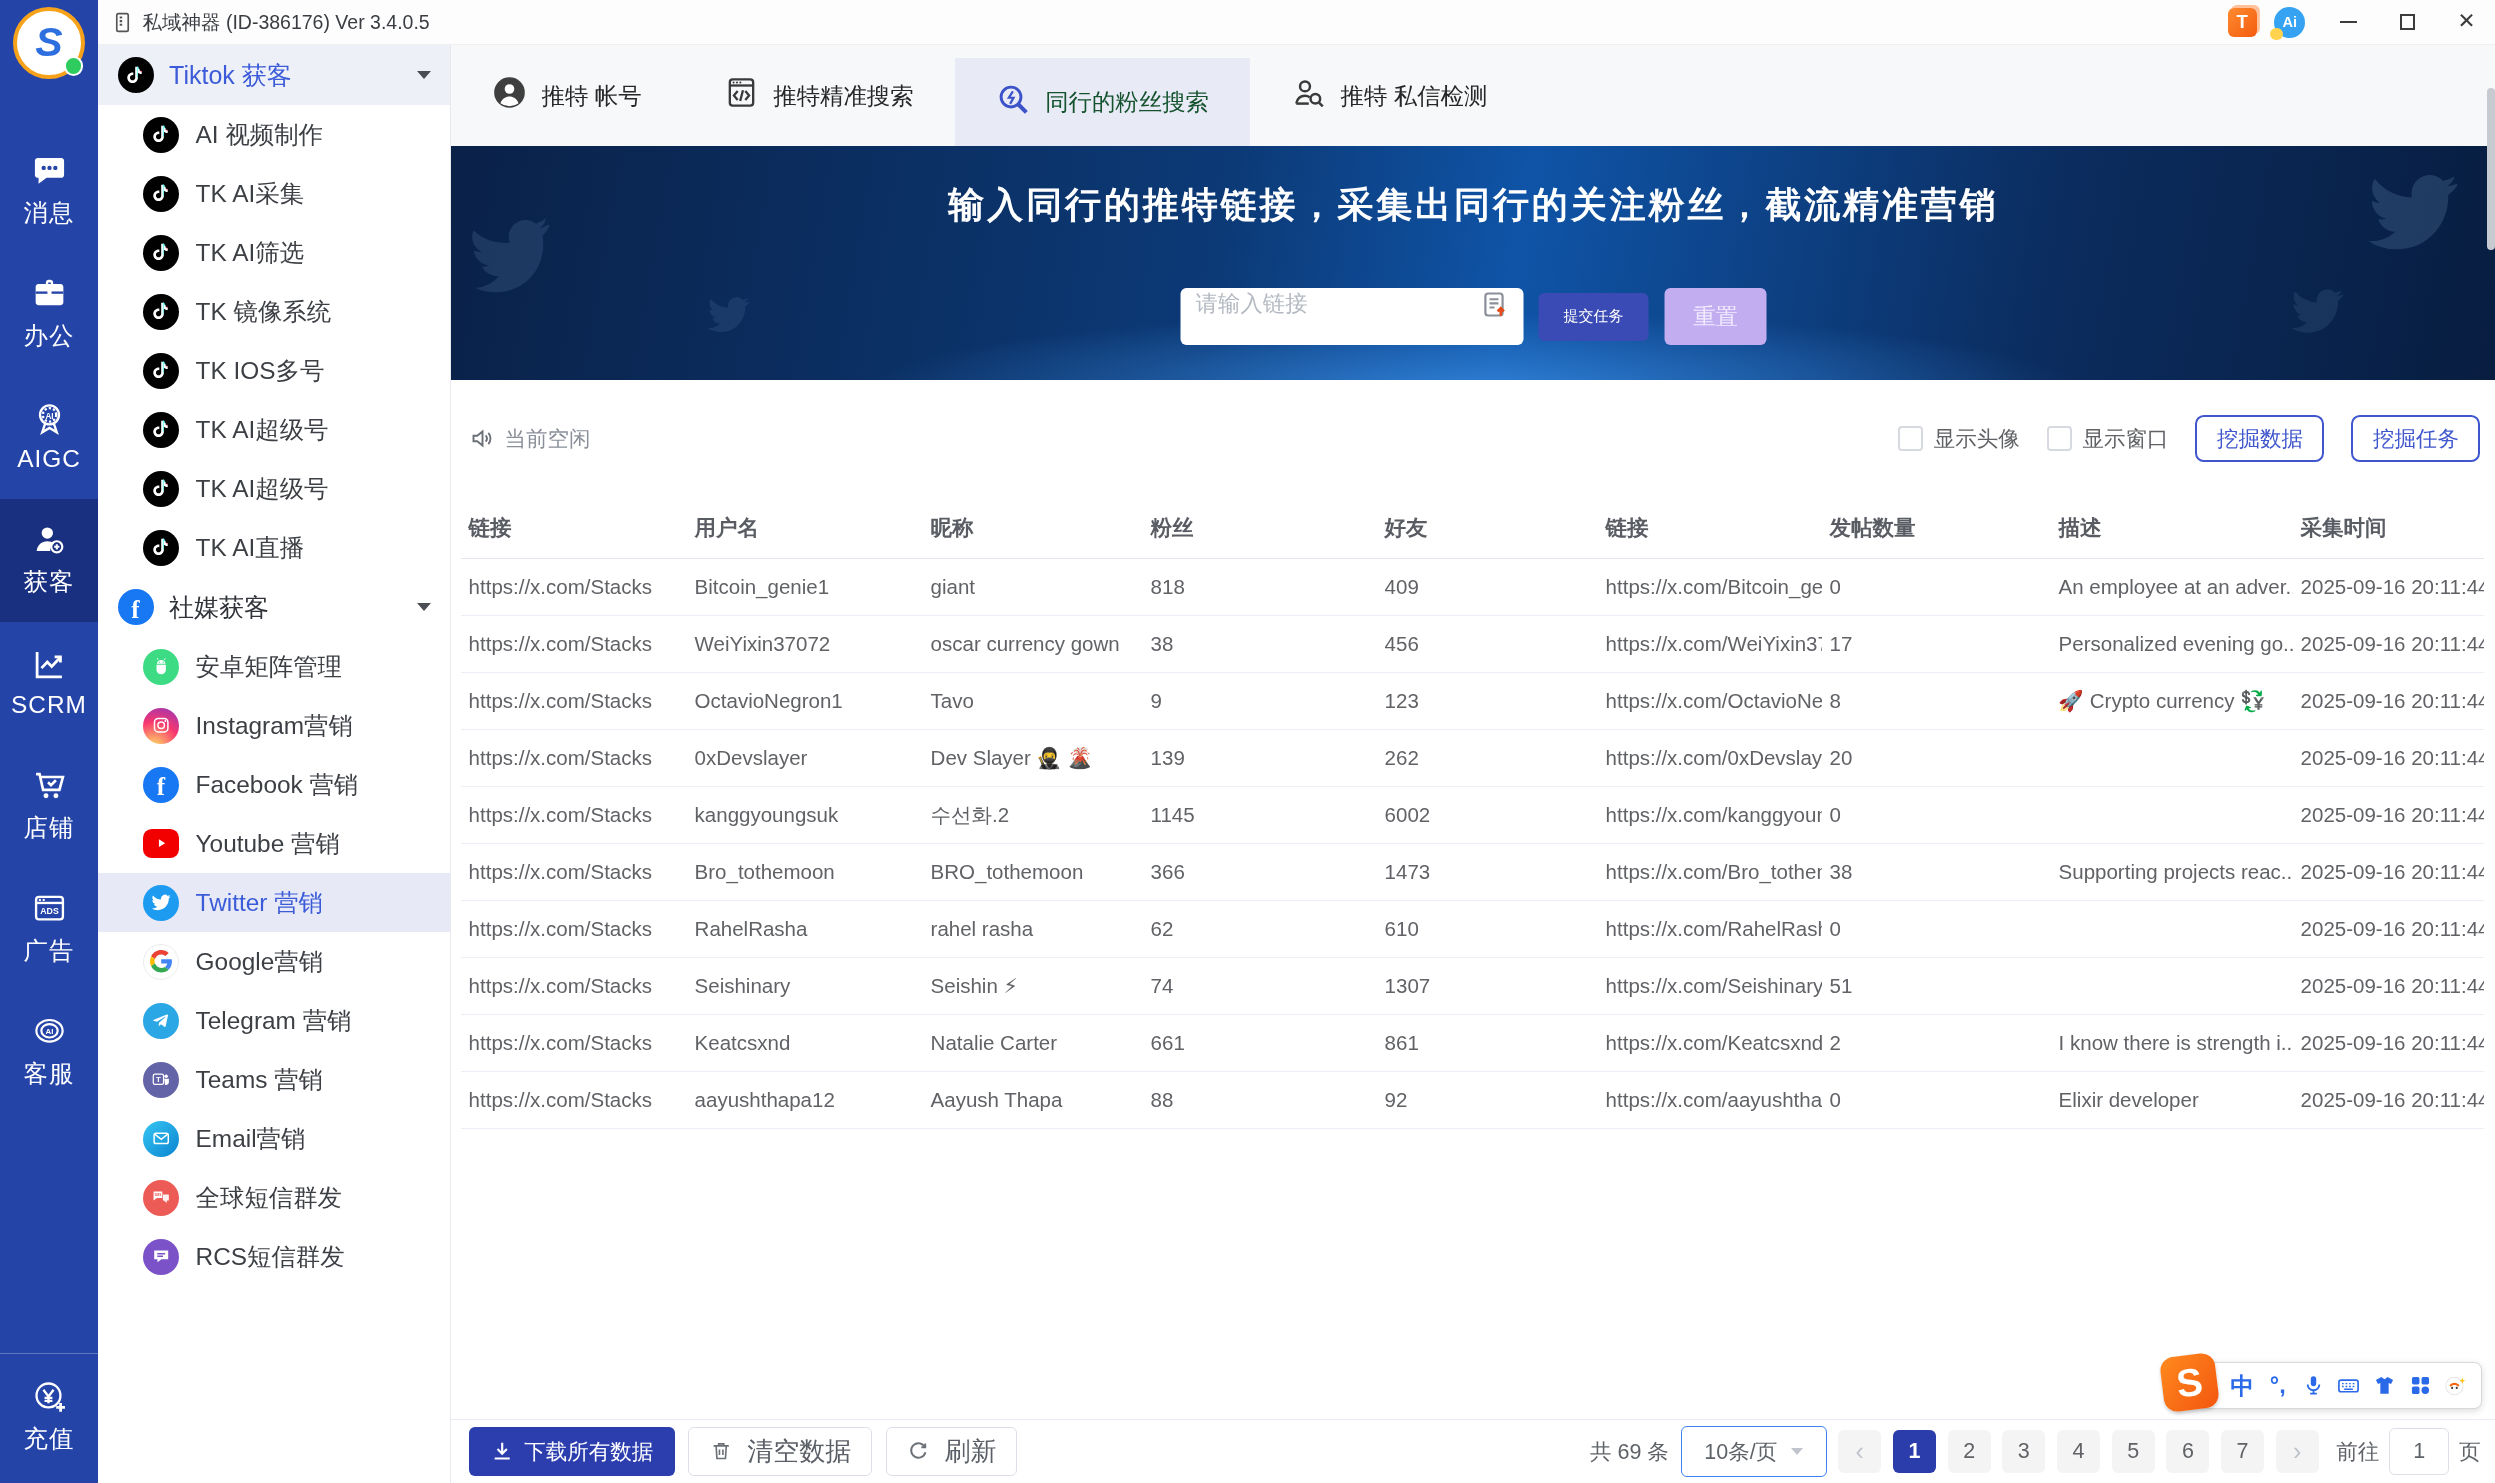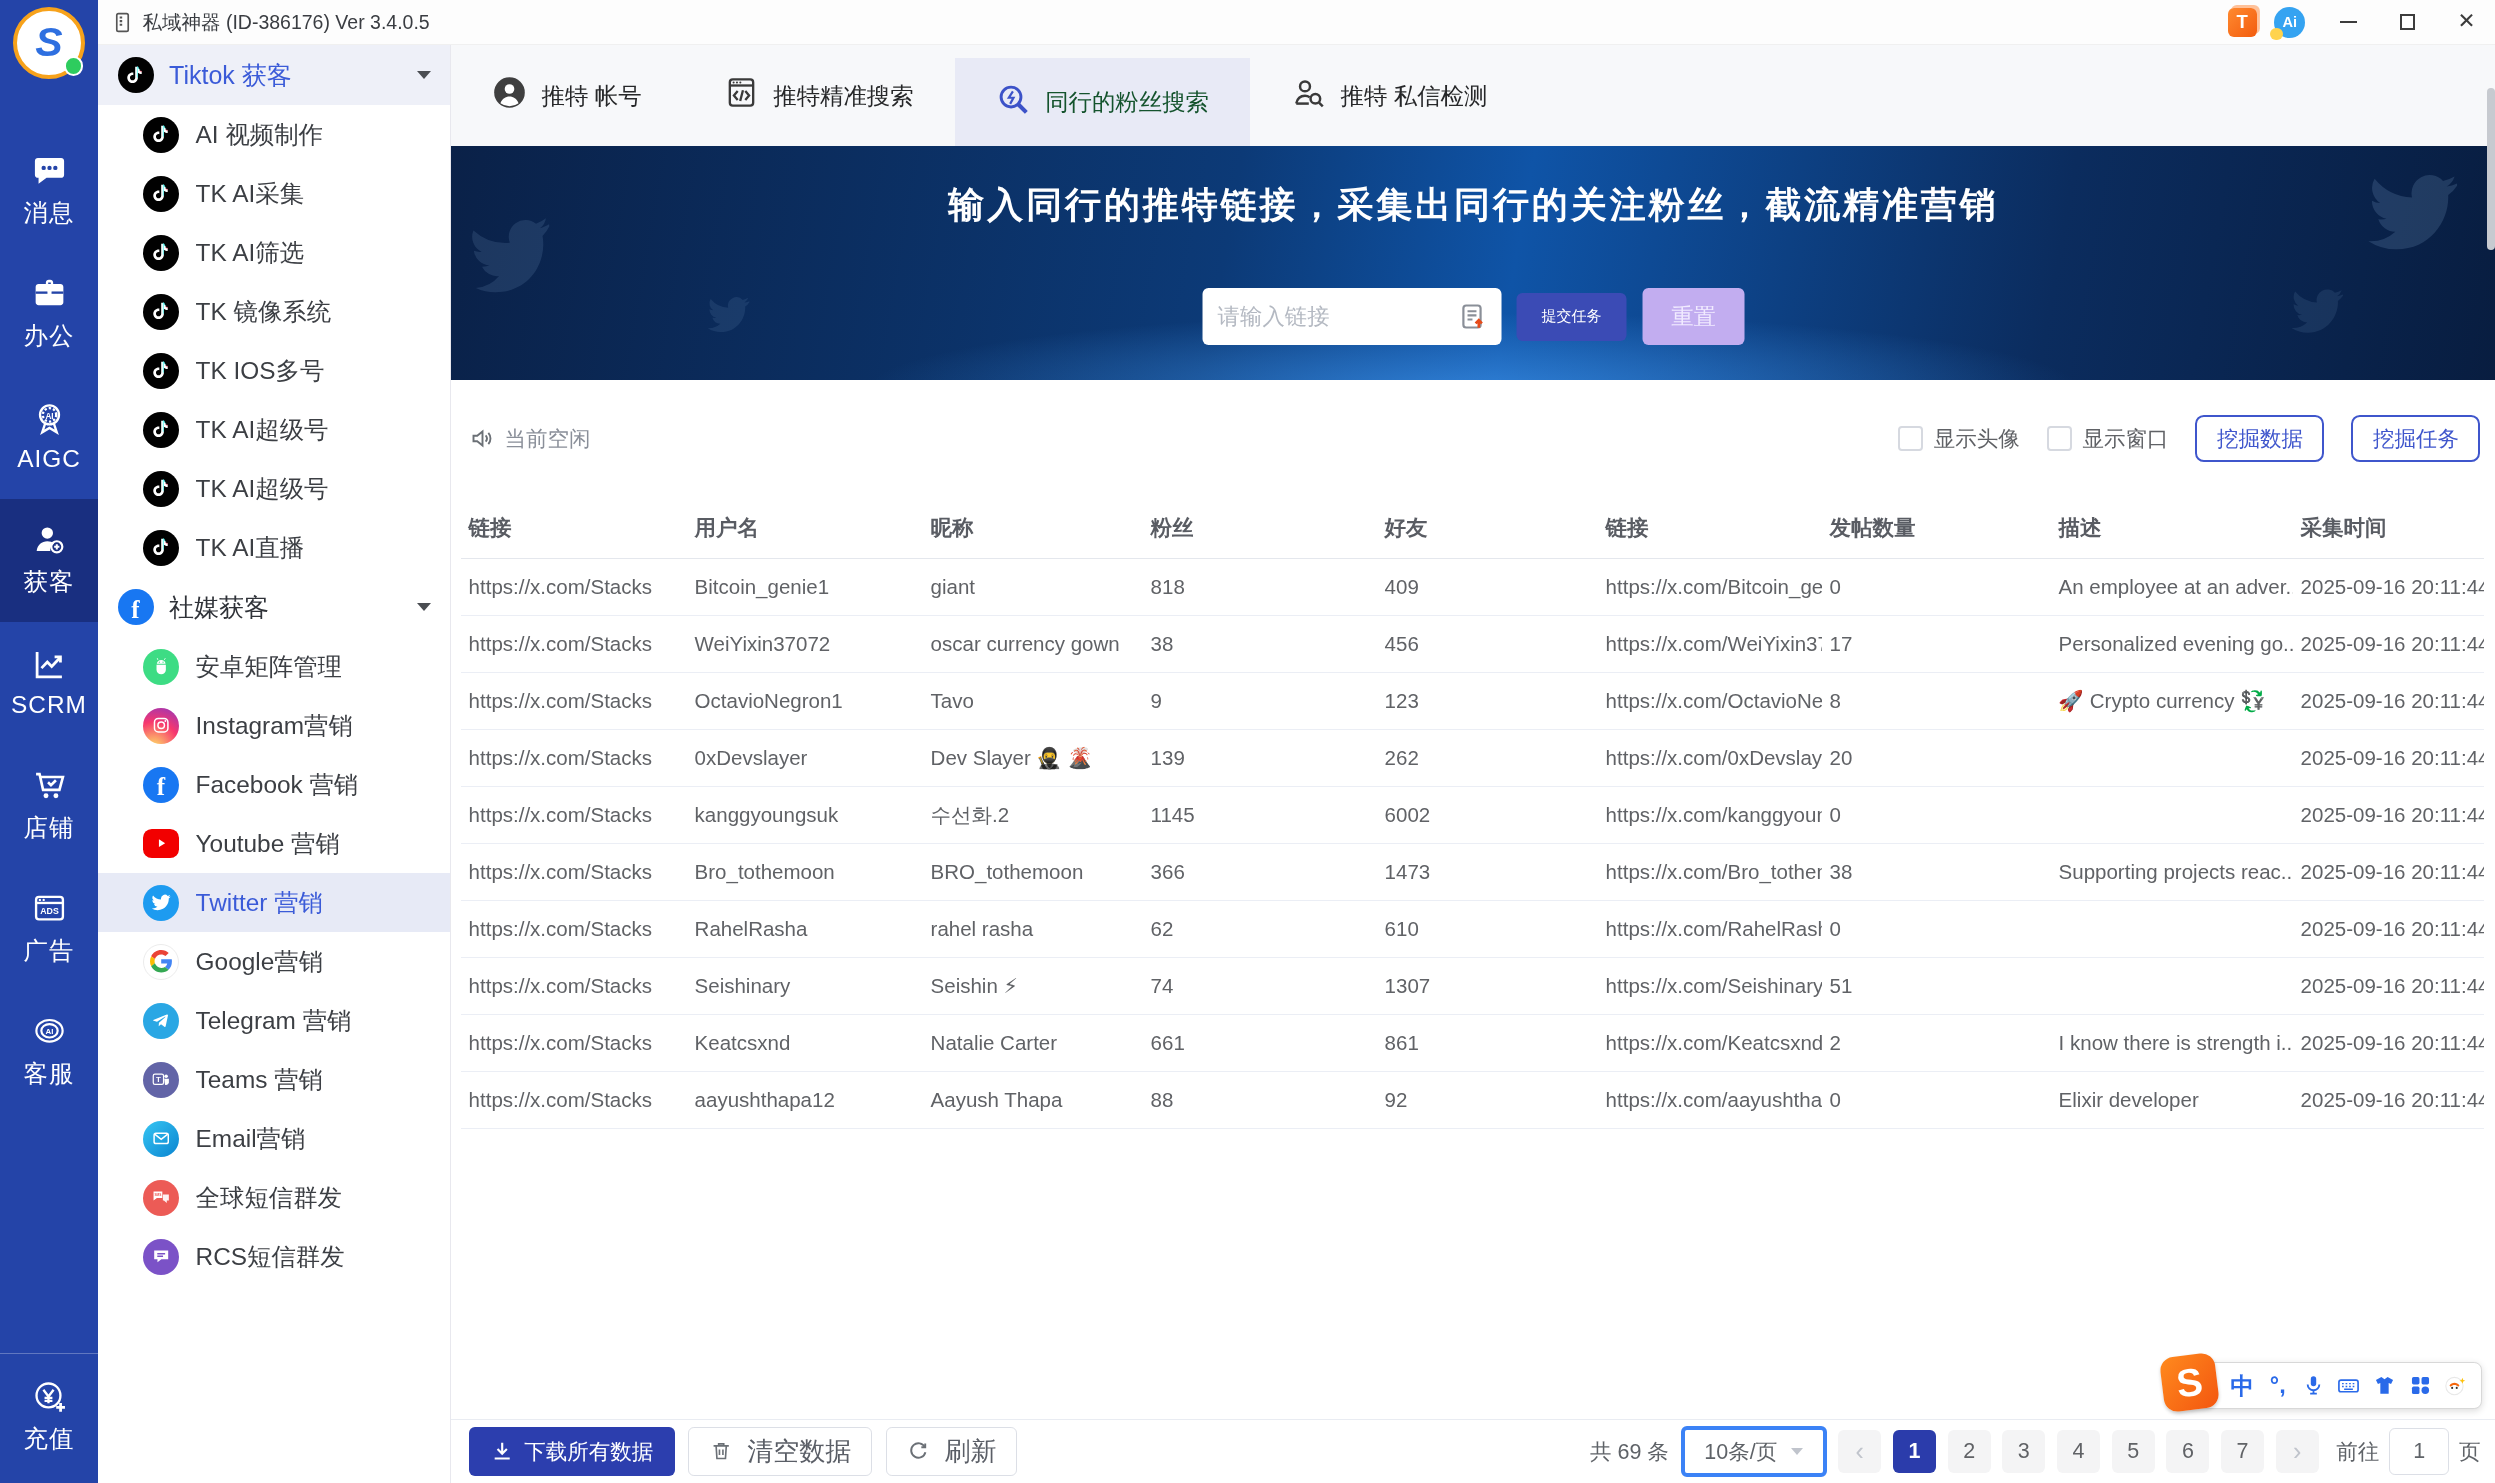--- a/index.html
+++ b/index.html
@@ -57,21 +57,21 @@
   .banner{position:relative;height:234px;flex:none;overflow:hidden;background:linear-gradient(100deg,#0a2148 0%,#0c3a77 38%,#0f54a7 52%,#0b2c5e 78%,#081d40 100%);}
   .banner::before{content:"";position:absolute;left:20%;right:20%;bottom:-88px;height:156px;background:radial-gradient(ellipse at center,rgba(64,150,238,.65),rgba(64,150,238,0) 70%);}
   .banner h1{margin:35px 0 0;text-align:center;color:#fff;font-size:36px;font-weight:600;letter-spacing:2.9px;}
   .bird{position:absolute;opacity:.13;}
   .bird svg{width:100%;height:100%;fill:#9fc6ef;}
   .b1{left:5.9px;top:66px;width:107px;height:90px;transform:rotate(-8deg);}
   .b2{left:249px;top:146px;width:55px;height:46px;opacity:.1;}
   .b3{right:27px;top:17.6px;width:117px;height:98px;opacity:.16;}
   .b4{right:146px;top:137px;width:68px;height:57px;opacity:.1;}
   .banner-form{position:absolute;left:50%;top:142px;transform:translateX(-50%);display:flex;align-items:center;gap:15.6px;}
-  .link-input{width:299px;height:57px;background:#fff;border-radius:5.9px;display:flex;align-items:center;justify-content:space-between;padding:0 11.7px 0 15.6px;cursor:text;}
+  .link-input{width:343px;height:57px;background:#fff;border-radius:5.9px;display:flex;justify-content:space-between;padding:0 11.7px 0 15.6px;cursor:text;}
   .placeholder{font-size:22.4px;color:#b4b9c2;}
   .paste-ico,.paste-ico svg{width:33px;height:33px;}
   .btn-submit{height:48px;padding:0 25px;background:#3b4bb5;border:0;border-radius:5.9px;color:#fff;font-size:15px;cursor:pointer;}
   .btn-reset{height:57px;padding:0 29px;background:#c2adf0;border:0;border-radius:5.9px;color:#f1ebff;font-size:22.4px;cursor:pointer;}
 
   .statusrow{height:117px;flex:none;display:flex;align-items:center;justify-content:space-between;padding:0 15.6px 0 17.6px;}
   .status-left{display:flex;align-items:center;gap:8.8px;color:#8a8f99;font-size:21.5px;}
   .spk,.spk svg{width:27px;height:27px;}
   .ctrl{display:flex;align-items:center;gap:27px;}
   .chk{display:flex;align-items:center;gap:10.7px;font-size:21.5px;color:#606266;}
@@ -84,21 +84,21 @@
   .thead .cell{font-size:21.5px;color:#595c63;font-weight:700;}
   .trow{height:57px;border-bottom:1px solid #ebeef5;}
   .cell{padding-left:7.8px;font-size:20.5px;color:#606266;white-space:nowrap;overflow:hidden;}
 
   .footerbar{height:64px;flex:none;border-top:1px solid #e9ecf2;display:flex;align-items:center;justify-content:space-between;padding:0 15.6px 0 17.6px;background:#fff;}
   .fleft{display:flex;align-items:flex-start;gap:13.7px;}
   .btn-dl{height:49px;padding:0 21.5px;background:#2c3eae;border:0;border-radius:5.9px;color:#fff;font-size:21.5px;display:flex;align-items:center;gap:9.8px;cursor:pointer;}
   .btn-ghost{height:49px;padding:0 19.5px;background:#fff;border:1px solid #dcdfe6;border-radius:5.9px;color:#5a5e66;font-size:26px;display:flex;align-items:center;gap:14px;cursor:pointer;}
   .bico,.bico svg{width:24.4px;height:24.4px;}
   .pager{display:flex;align-items:center;gap:11.7px;font-size:21.5px;color:#5f6368;}
-  .psel{width:146px;height:51px;border:4px solid #3b82f6;border-radius:5.9px;display:flex;align-items:center;justify-content:center;gap:13.7px;cursor:pointer;}
+  .psel{width:146px;height:51px;border:1px solid #3b82f6;border-radius:5.9px;display:flex;align-items:center;justify-content:center;gap:13.7px;cursor:pointer;}
   .psel .dcaret{width:0;height:0;border-left:6.8px solid transparent;border-right:6.8px solid transparent;border-top:7.8px solid #c0c4cc;}
   .pbtn{min-width:43px;height:43px;padding:0 5.9px;border:0;border-radius:5.9px;background:#f4f4f5;color:#606266;font-size:21.5px;display:flex;align-items:center;justify-content:center;cursor:pointer;}
   .pbtn.arrow{color:#c0c4cc;font-size:25px;}
   .pbtn.active{background:#2b3cab;color:#fff;font-weight:700;}
   #pages{display:flex;gap:11.7px;align-items:center;}
   .goto{display:flex;align-items:center;gap:9.8px;margin-left:5.9px;}
   .goto input{width:60px;height:47px;border:1px solid #dcdfe6;border-radius:5.9px;text-align:center;font-size:21.5px;color:#5f6368;outline:none;}
 
   .ime{position:absolute;right:13.7px;bottom:74px;width:310px;height:47px;background:#fff;border:1px solid #d8d8d8;border-radius:7.8px;display:flex;align-items:center;justify-content:flex-end;gap:3.9px;padding:0 9.8px 0 53px;box-shadow:0 2px 7.8px rgba(0,0,0,.14);}
   .sogou-s{position:absolute;left:-11.7px;top:-7.8px;width:55px;height:55px;background:linear-gradient(135deg,#ff8a1e,#f3560f);border-radius:13.7px;transform:rotate(-7deg);display:flex;align-items:center;justify-content:center;color:#fff;font-size:39px;font-weight:800;box-shadow:0 2px 3.9px rgba(0,0,0,.2);}

